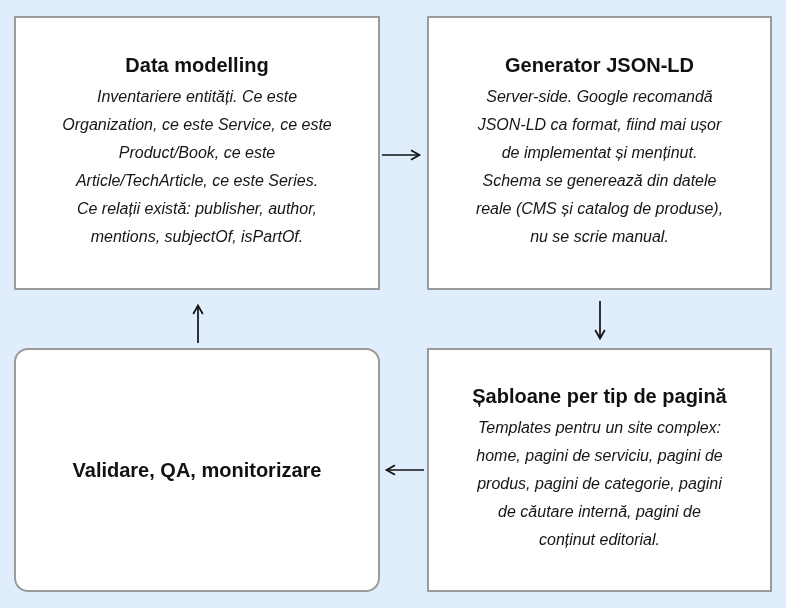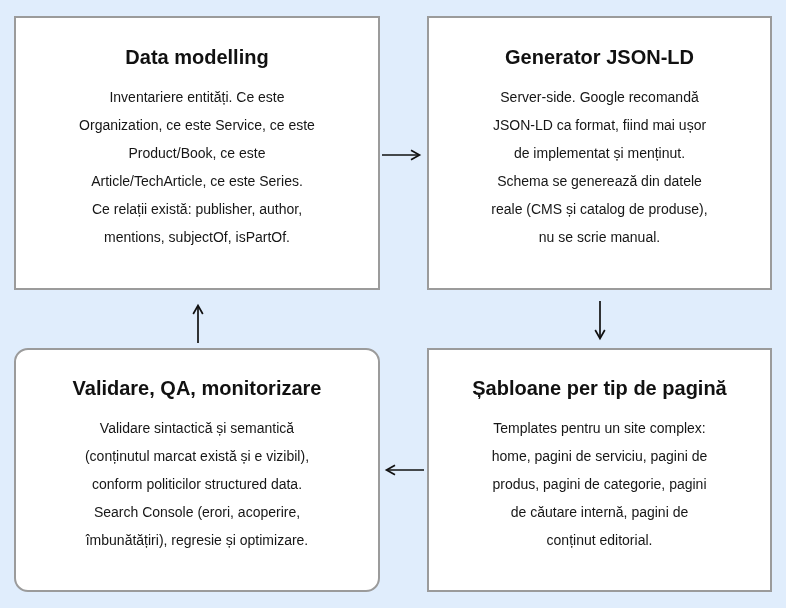--- a/index.html
+++ b/index.html
@@ -28,25 +28,26 @@
   .box-bl { left: 14px;  top: 348px; width: 366px; height: 244px; border-radius: 14px; }
   .box-br { left: 427px; top: 348px; width: 345px; height: 244px; }
   .box h2 {
     margin: 0;
     font-size: 20px;
     line-height: 28px;
     font-weight: bold;
     color: #111111;
   }
   .box p {
-    margin: 12px;
-    font-size: 14px;
+    margin: 4px;
+    font-size: 16px;
     line-height: 28px;
     white-space: pre-line;
     color: #161616;
+    font-style: italic;
   }
   .arrow {
     position: absolute;
     line-height: 0;
   }
   .arrow svg { display: block; }
   .arrow-right { left: 380px; top: 147px; }
   .arrow-down  { left: 592px; top: 299px; }
   .arrow-left  { left: 380px; top: 462px; }
   .arrow-up    { left: 190px; top: 299px; }
@@ -80,25 +81,20 @@
     <h2>Șabloane per tip de pagină</h2>
     <p>Templates pentru un site complex:
 home, pagini de serviciu, pagini de
 produs, pagini de categorie, pagini
 de căutare internă, pagini de
 conținut editorial.</p>
   </div>
 
   <div class="box box-bl">
     <h2>Validare, QA, monitorizare</h2>
-    <p>Validare sintactică și semantică
-(conținutul marcat există și e vizibil),
-conform politicilor structured data.
-Search Console (erori, acoperire,
-îmbunătățiri), regresie și optimizare.</p>
   </div>
 
   <div class="arrow arrow-right">
     <svg width="46" height="16" viewBox="0 0 46 16">
       <path d="M2 8 H38" stroke="#111111" stroke-width="1.7" fill="none"></path>
       <path d="M31 3.2 L39.5 8 L31 12.8" stroke="#111111" stroke-width="1.7" fill="none"></path>
     </svg>
   </div>
 
   <div class="arrow arrow-down">

